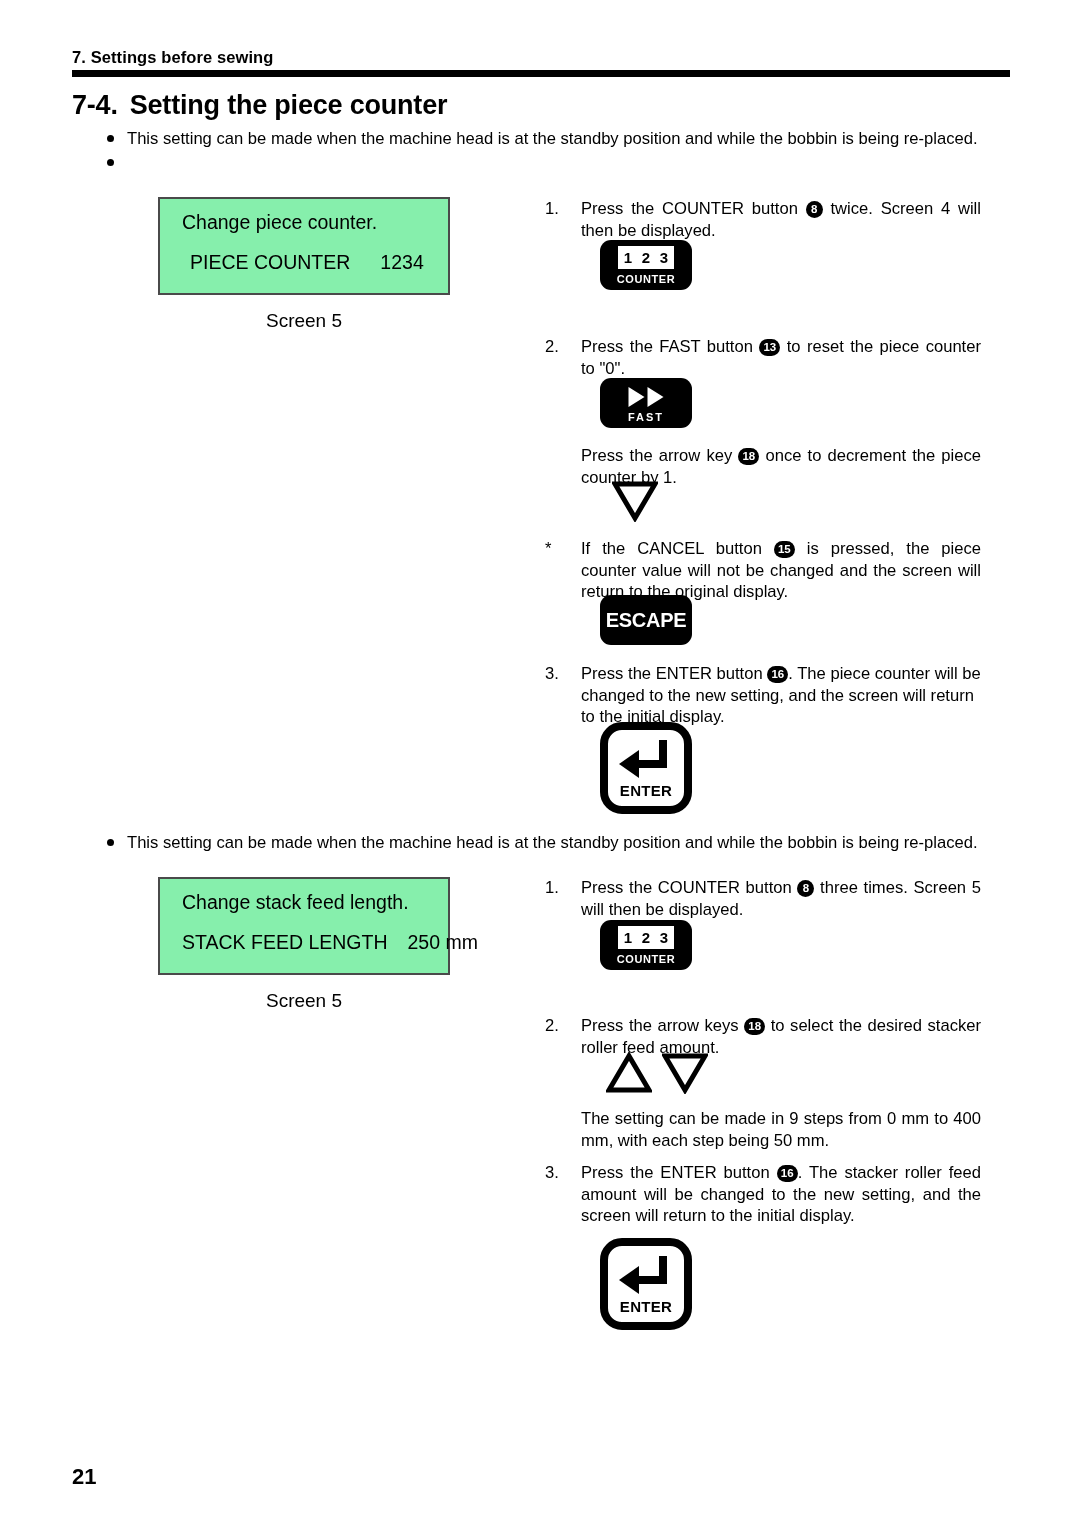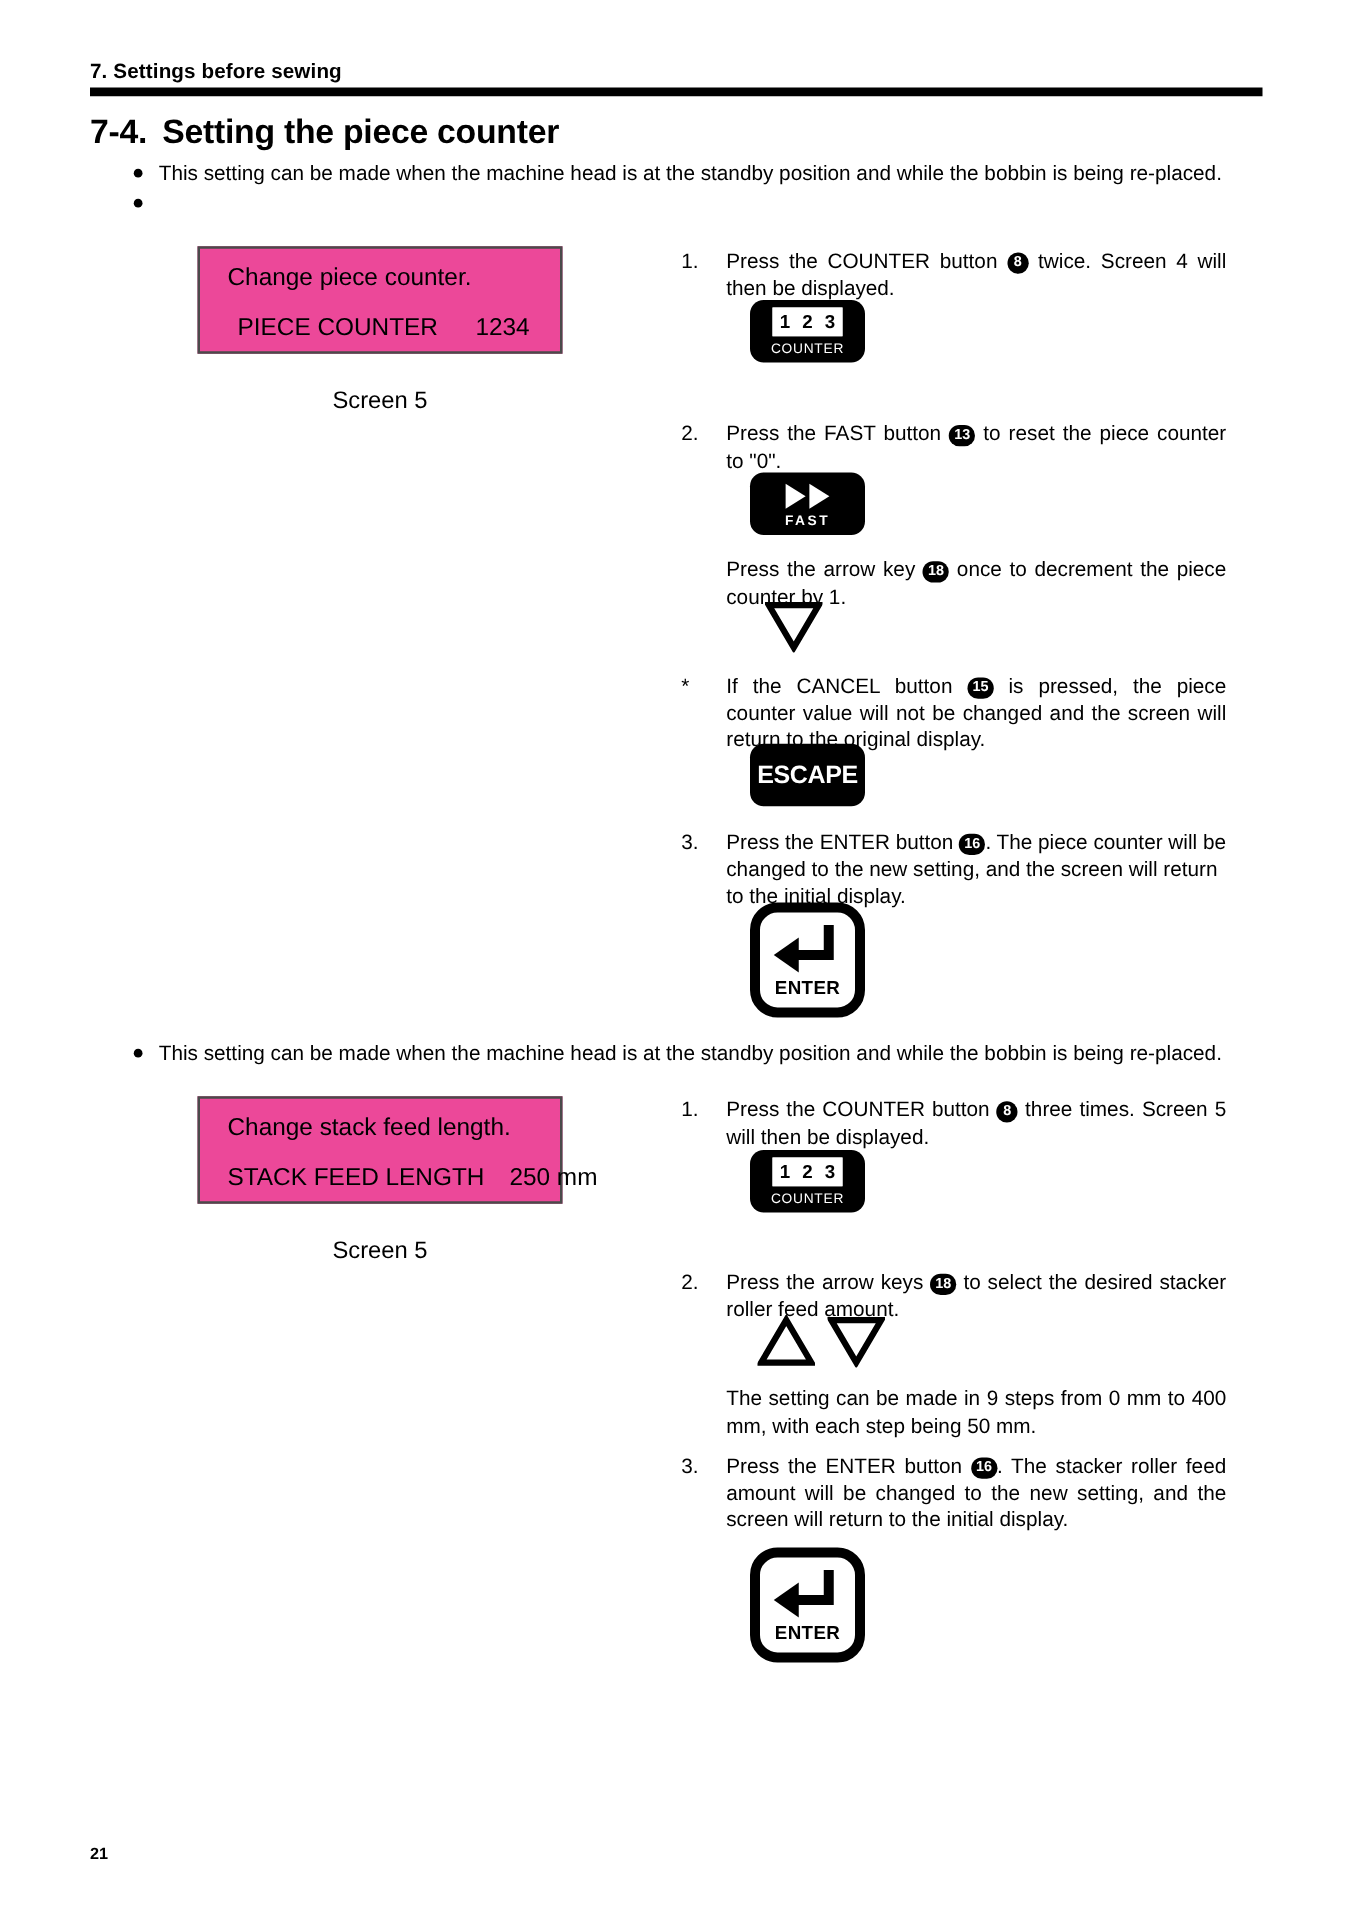--- a/index.html
+++ b/index.html
@@ -72,23 +72,23 @@
     height: 7px;
     background: #000;
     border-radius: 50%;
   }
   .nojust { text-align: left; }
 
   
   .lcd {
     position: absolute;
     border: 2px solid #4a4a4a;
-    background: #ec4899;
+    background: #86efac;
     width: 292px;
-    height: 86px;
+    height: 98px;
   }
   .lcd-l1 {
     position: absolute;
     left: 22px;
     top: 12px;
     font-size: 19.5px;
     white-space: nowrap;
   }
   .lcd-l2 {
     position: absolute;
@@ -182,21 +182,21 @@
     line-height: 19px;
     text-align: center;
   }
   .key-counter .cap {
     position: absolute;
     left: 0; right: 0;
     bottom: 5px;
     text-align: center;
     color: #fff;
     font-size: 11px;
-    font-weight: normal;
+    font-weight: bold;
     letter-spacing: 0.6px;
   }
 
   .key-fast {
     width: 92px;
     height: 50px;
     background: #000;
     border-radius: 11px;
     position: absolute;
   }
@@ -258,21 +258,21 @@
   }
   .key-enter svg { position: absolute; left: 9px; top: 6px; }
 
   .key-tri { position: absolute; }
 
   
   .foot-page {
     position: absolute;
     left: 72px;
     bottom: 38px;
-    font-size: 13px;
+    font-size: 22px;
     font-weight: bold;
   }
   .foot-doc {
     position: absolute;
     left: 0;
     right: 0;
     bottom: 41px;
     text-align: center;
     font-size: 15px;
     font-weight: bold;

